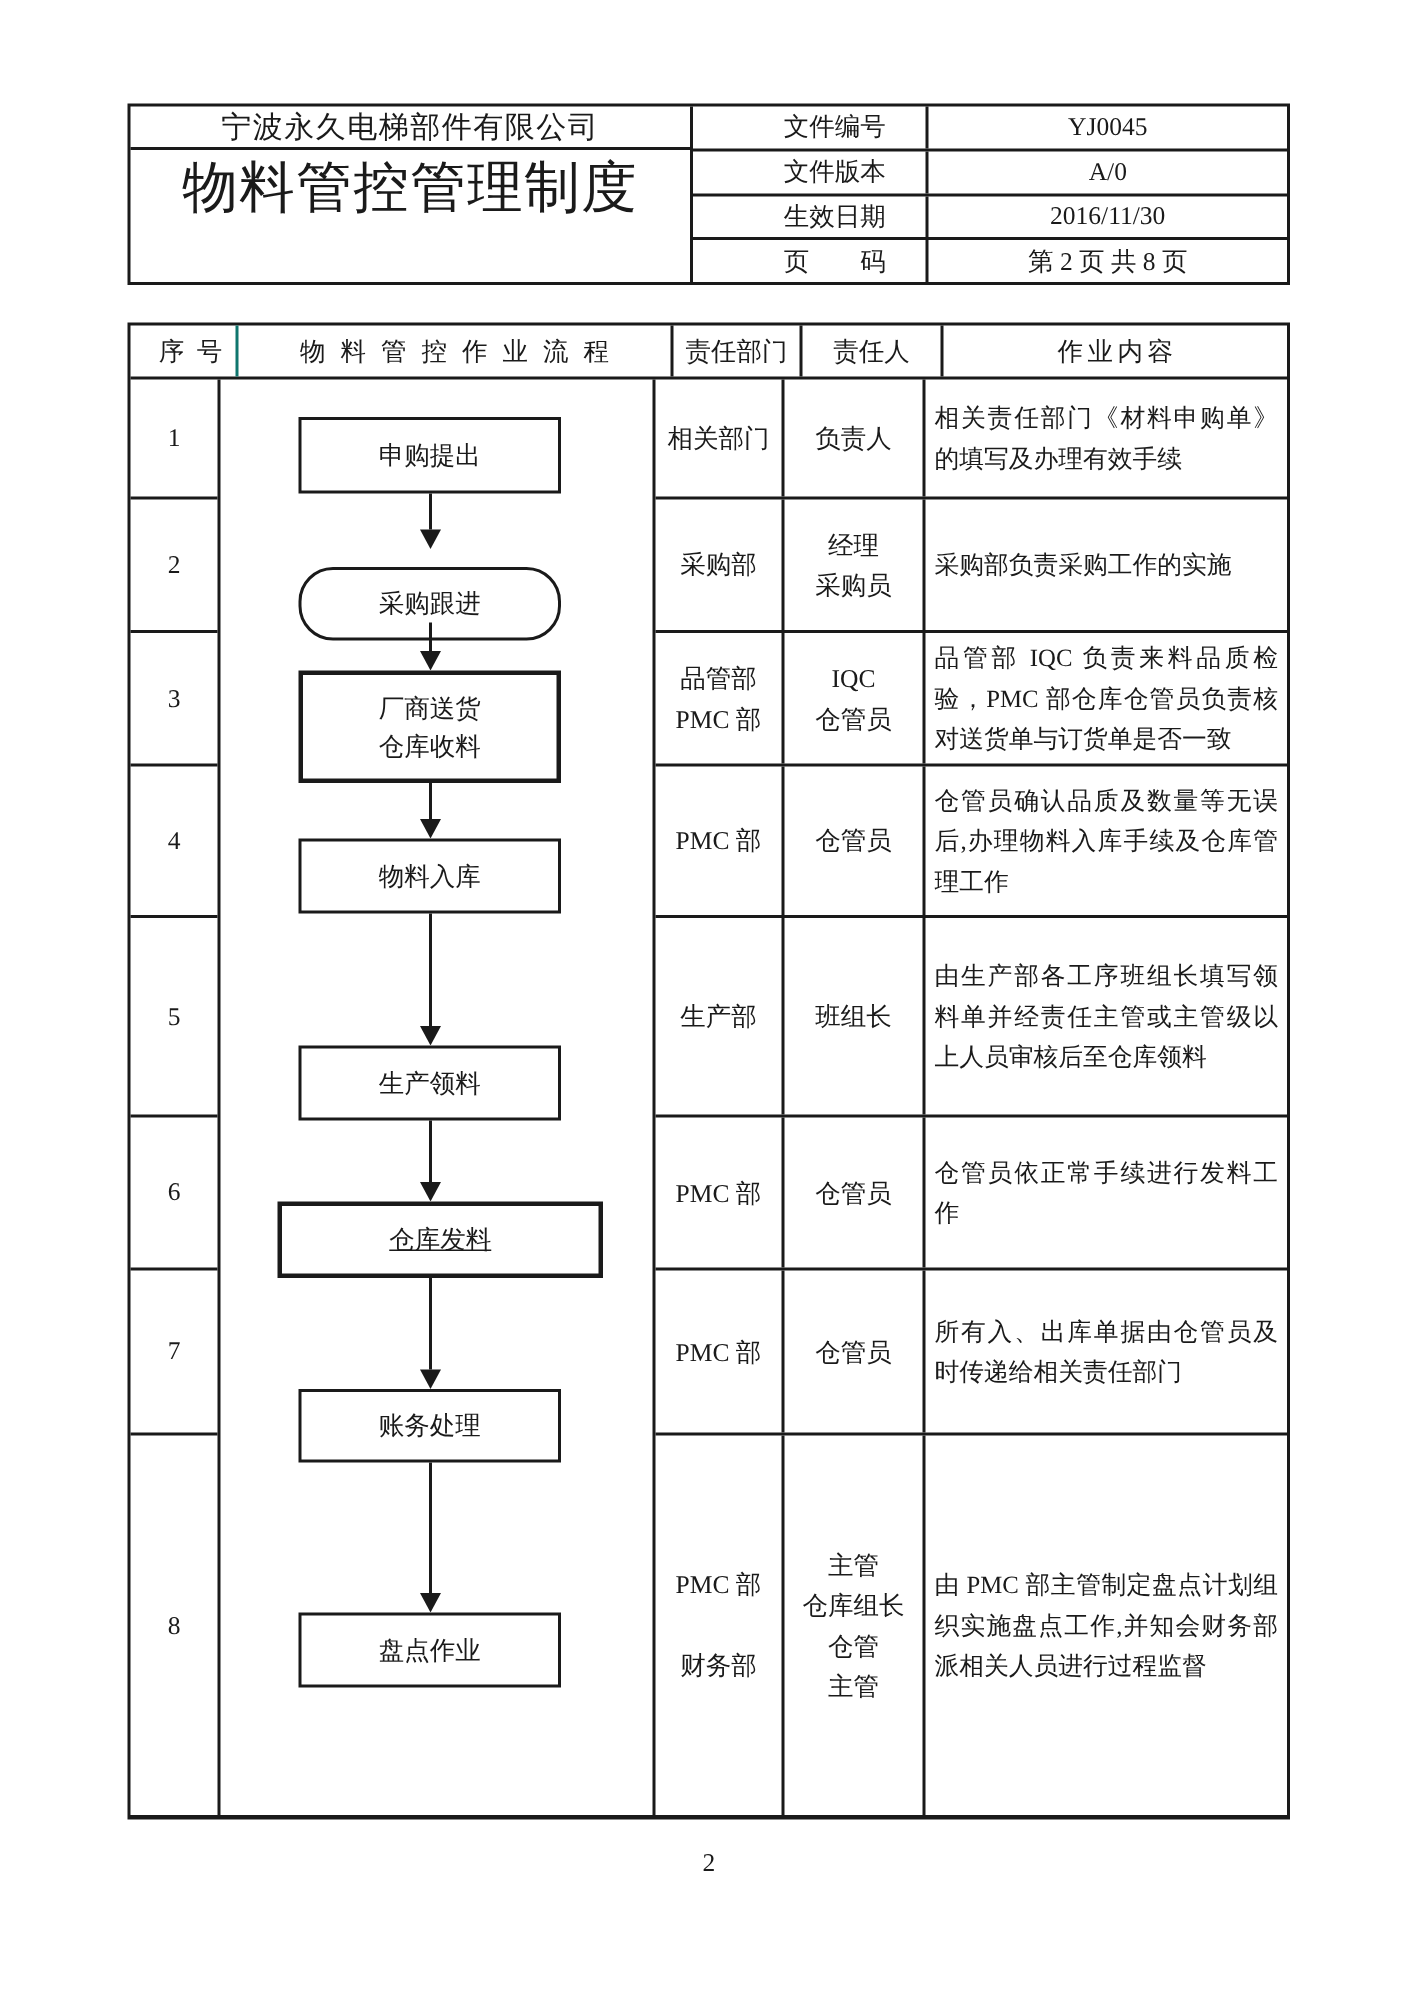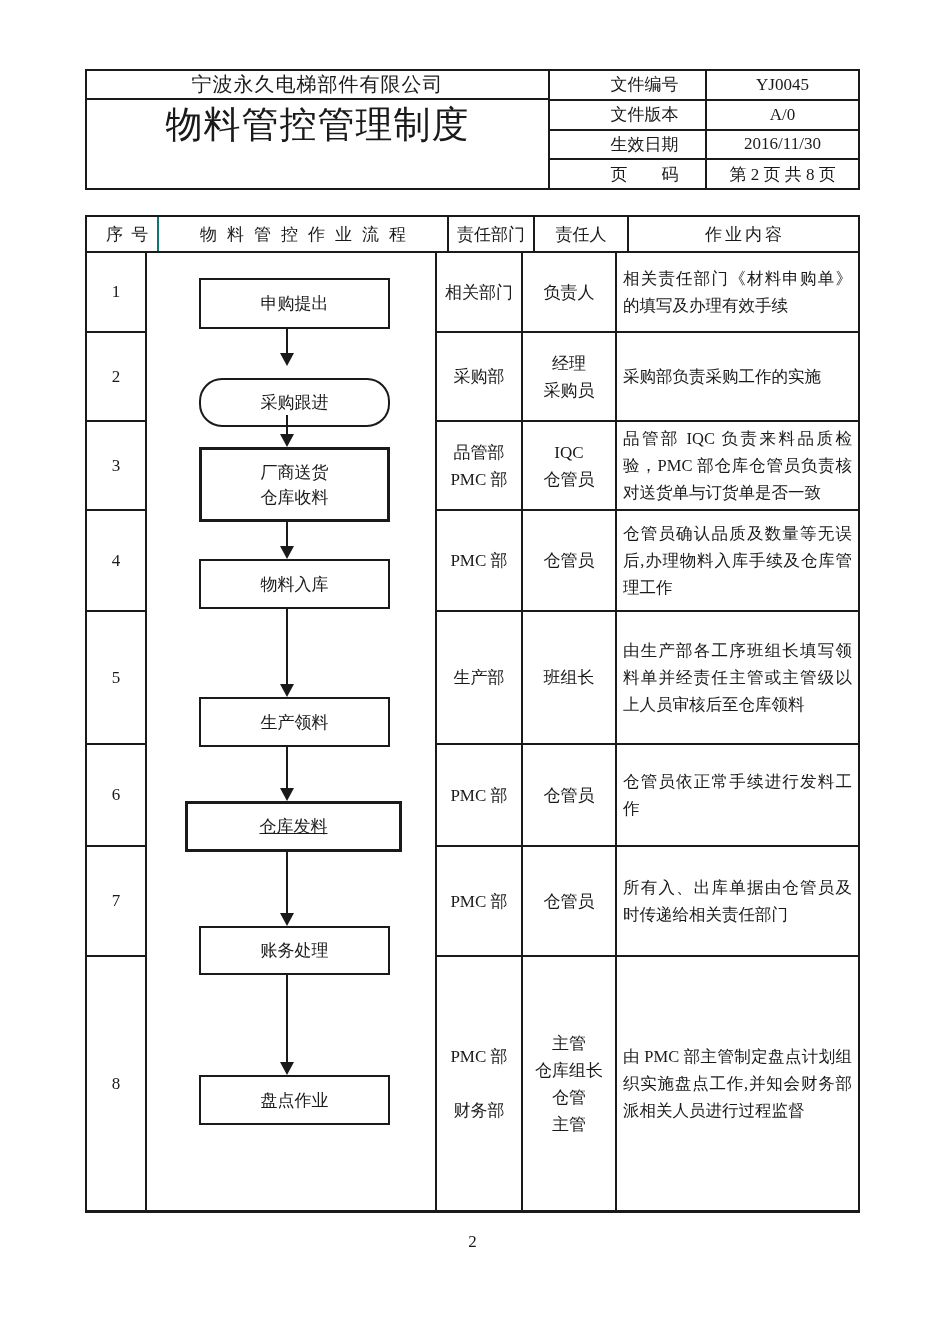--- a/index.html
+++ b/index.html
@@ -9,21 +9,21 @@
     font-family:"Liberation Serif","DejaVu Serif",serif;
     color:#1a1a1a;
   }
   .page { position:absolute; inset:0; background:#fff; }
 
   
   .doc-header {
     position:absolute; left:85px; top:69px; width:775px; height:121px;
     border:2px solid #1a1a1a; display:flex; background:#fff;
   }
-  .hd-left { width:463px; border-right:2px solid #1a1a1a; display:flex; flex-direction:column; }
+  .hd-left { width:375px; border-right:2px solid #1a1a1a; display:flex; flex-direction:column; }
   .hd-company {
     height:31px; border-bottom:2px solid #1a1a1a;
     display:flex; align-items:center; justify-content:center;
     font-size:20px; letter-spacing:1px;
   }
   .hd-title {
     flex:1; display:flex; align-items:center; justify-content:center;
     font-size:37px; letter-spacing:1px; padding-bottom:38px; font-weight:400;
   }
   .hd-right { flex:1; display:flex; flex-direction:column; }
@@ -56,21 +56,21 @@
     display:flex; align-items:center; justify-content:center;
     font-size:17px; border-bottom:2px solid #1a1a1a; flex-shrink:0;
   }
   .seq-cell:last-child { border-bottom:none; }
 
   .h1{height:80px;} .h2{height:89px;} .h3{height:89px;} .h4{height:101px;}
   .h5{height:133px;} .h6{height:102px;} .h7{height:110px;} .h8{flex:1;}
 
   .col-flow { width:290px; border-right:2px solid #1a1a1a; position:relative; }
   .flow-box {
-    position:absolute; left:52px; width:191px; border:2px solid #1a1a1a;
+    position:absolute; left:52px; width:175px; border:2px solid #1a1a1a;
     display:flex; align-items:center; justify-content:center; text-align:center;
     font-size:17px; line-height:25px; white-space:pre-line; background:#fff;
   }
   .fb1{top:25px;height:51px;}
   .fb2{top:125px;height:49px;border-radius:23px;}
   .fb3{top:194px;height:75px;border-width:3px;}
   .fb4{top:306px;height:50px;}
   .fb5{top:444px;height:50px;}
   .fb6{top:548px;height:51px;left:38px;width:217px;border-width:3px;text-decoration:underline;}
   .fb7{top:673px;height:49px;}

